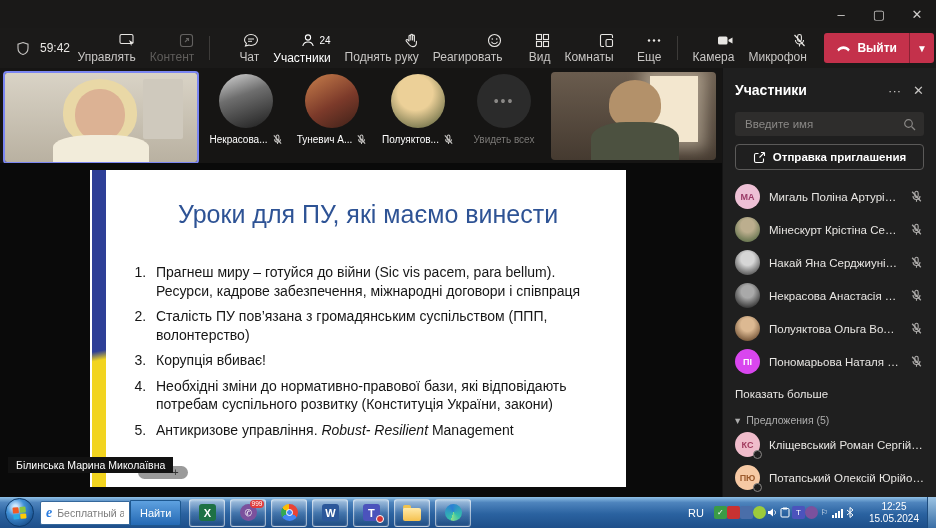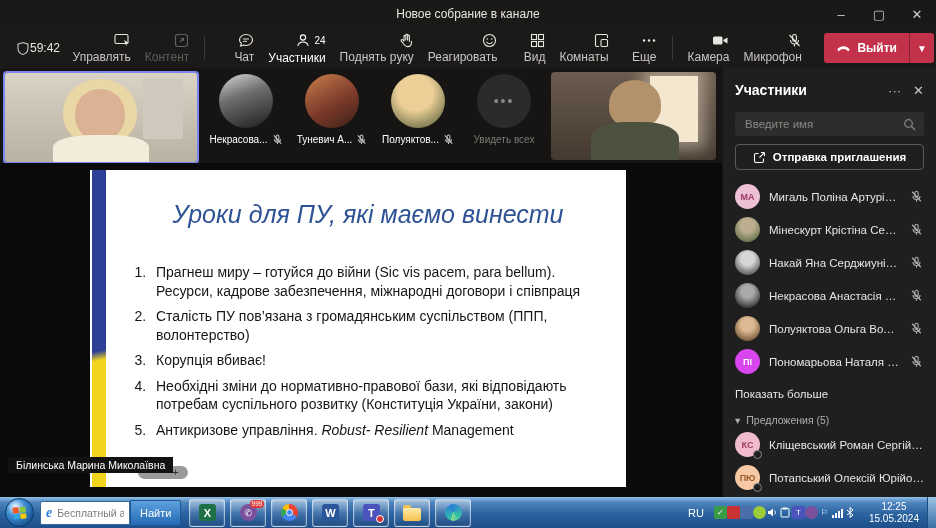--- a/index.html
+++ b/index.html
@@ -10,21 +10,21 @@
   .titlebar{position:absolute;left:0;top:0;width:936px;height:28px;background:#1a1918;
     display:flex;align-items:center;}
   .titlebar .title{position:absolute;left:0;right:0;text-align:center;font-size:12px;color:#e8e6e3;}
   .win-controls{position:absolute;right:0;top:0;height:28px;display:flex;}
   .win-btn{width:38px;height:28px;display:flex;align-items:center;justify-content:center;
     color:#cfcdcb;font-size:13px;cursor:default;}
 
   
   .toolbar{position:absolute;left:0;top:28px;width:936px;height:40px;background:#1b1a19;
     display:flex;align-items:center;border-bottom:1px solid #141414;}
-  .tb-left{display:flex;align-items:center;gap:0;margin-left:16px;color:#e8e6e3;font-size:12px;}
+  .tb-left{display:flex;align-items:center;gap:10px;margin-left:16px;color:#e8e6e3;font-size:12px;}
   .tb-center{display:flex;align-items:flex-start;margin:0 auto;}
   .tb-right{display:flex;align-items:center;margin-right:2px;}
   .tb-btn{position:relative;display:flex;flex-direction:column;align-items:flex-end;gap:2px;
     padding:3px 7px 2px;min-width:34px;cursor:pointer;}
   .tb-btn .lbl{font-size:12px;color:#c8c6c4;white-space:nowrap;}
   .tb-btn.disabled .lbl{color:#5f5d5b;}
   .tb-btn.disabled svg{opacity:.35;}
   .tb-btn.active .lbl{color:#fff;}
   .tb-underline{position:absolute;bottom:-4px;left:12%;width:76%;height:2.5px;border-radius:2px;background:#7f85f5;}
   .tb-divider{width:1px;height:24px;background:#3d3b39;margin:0 8px;align-self:center;}
@@ -58,21 +58,21 @@
   .av-all{background:#2b2b2b;display:flex;align-items:center;justify-content:center;color:#8a8886;font-size:14px;letter-spacing:2px;}
   .av-label-row{display:flex;align-items:center;gap:4px;margin-top:6px;}
   .av-label{font-size:10px;color:#fff;white-space:nowrap;}
   .av-label.dim{color:#7a7876;}
 
   
   .stage{position:absolute;left:0;top:163px;width:722px;height:334px;background:#0a0a0a;}
   .slide{position:absolute;left:90px;top:7px;width:536px;height:317px;background:#fff;}
   .slide-stripe{position:absolute;left:2px;top:0;width:14px;height:100%;
     background:linear-gradient(169deg,#2e3f97 0 57%,#f2d41f 60% 100%);}
-  .slide-title{margin:30px 20px 0 40px;text-align:center;font-size:25px;color:#2e5395;font-style:italic;}
+  .slide-title{margin:30px 20px 0 40px;text-align:center;font-size:25px;color:#2e5395;}
   .slide-list{margin:34px 24px 0 30px;padding-left:30px;font-size:14px;color:#161616;line-height:18.5px;}
   .slide-list li{margin-bottom:7px;padding-left:6px;}
   .presenter-tools{position:absolute;left:95px;bottom:24px;display:flex;align-items:center;gap:3px;font-size:10px;}
   .pt-ico{color:#8a8a8a;}
   .pt-ico.dark{color:#111;}
   .zoom-pill{position:absolute;left:138px;bottom:18px;width:50px;height:13px;background:#9a9a9a;border-radius:7px;
     display:flex;align-items:center;justify-content:space-around;color:#333;font-size:11px;line-height:11px;}
   .name-label{position:absolute;left:8px;bottom:24px;background:#121212;color:#fff;font-size:10.5px;padding:2px 8px;}
 
   
@@ -140,21 +140,20 @@
   .show-desktop{width:8px;height:31px;background:linear-gradient(180deg,#9cc4e4,#3a6ea5);border-left:1px solid #1d4c7f;}
 
   svg{display:block;}
 </style>
 </head>
 <body>
 
 <div class="screen">
 
   <div class="titlebar">
-    <div class="title">Новое собрание в канале</div>
     <div class="win-controls">
       <div class="win-btn">–</div>
       <div class="win-btn">▢</div>
       <div class="win-btn">✕</div>
     </div>
   </div>
 
   <div class="toolbar">
     <div class="tb-left">
       <span>

